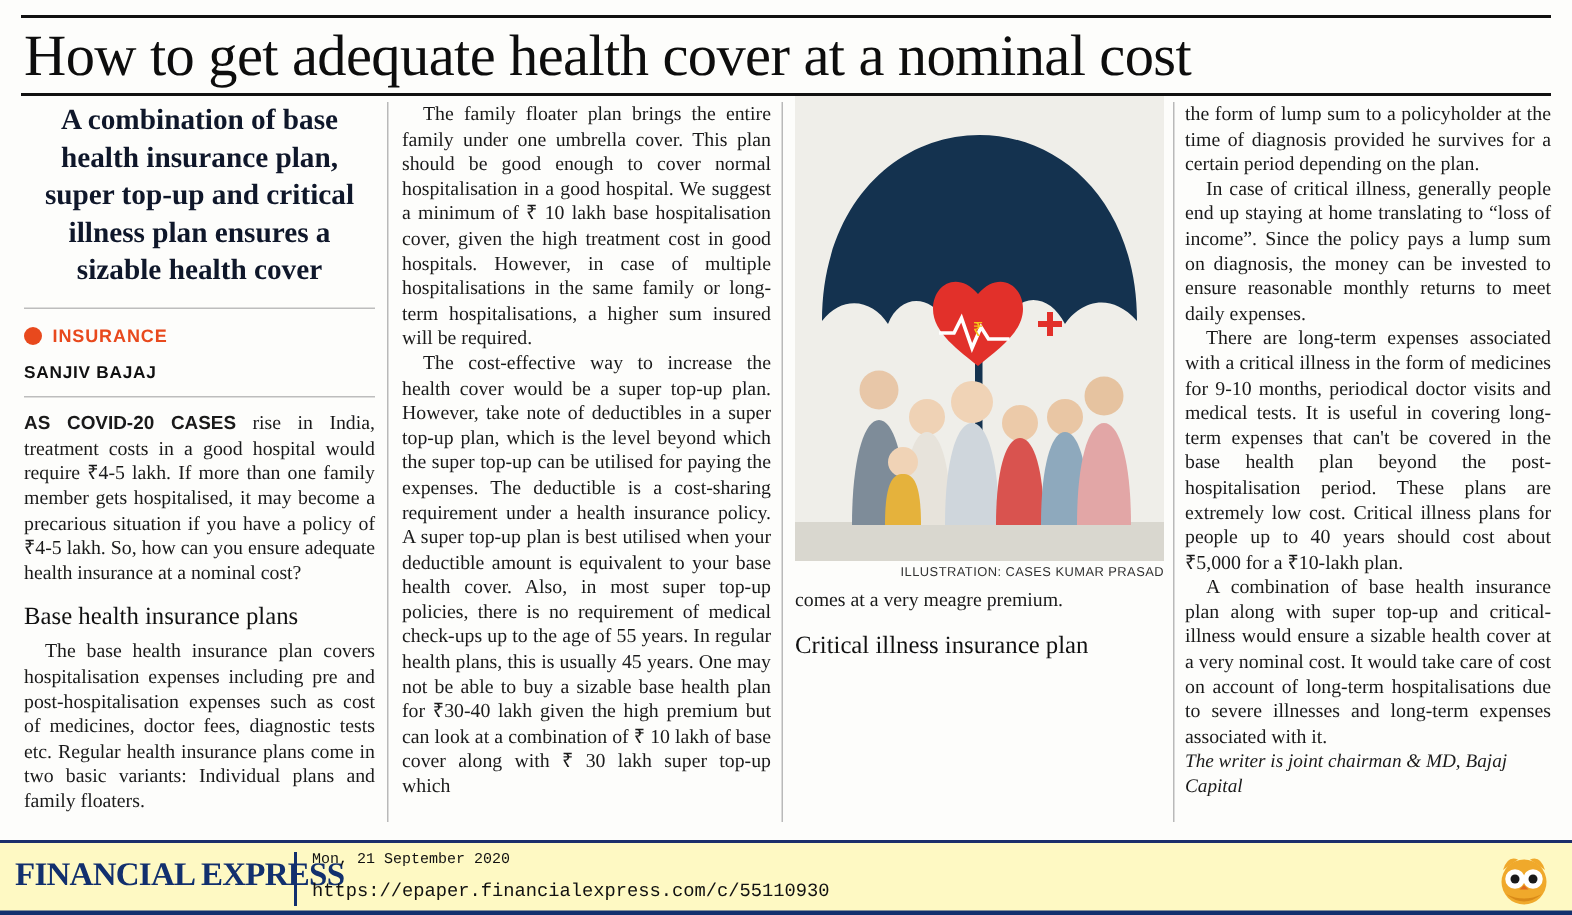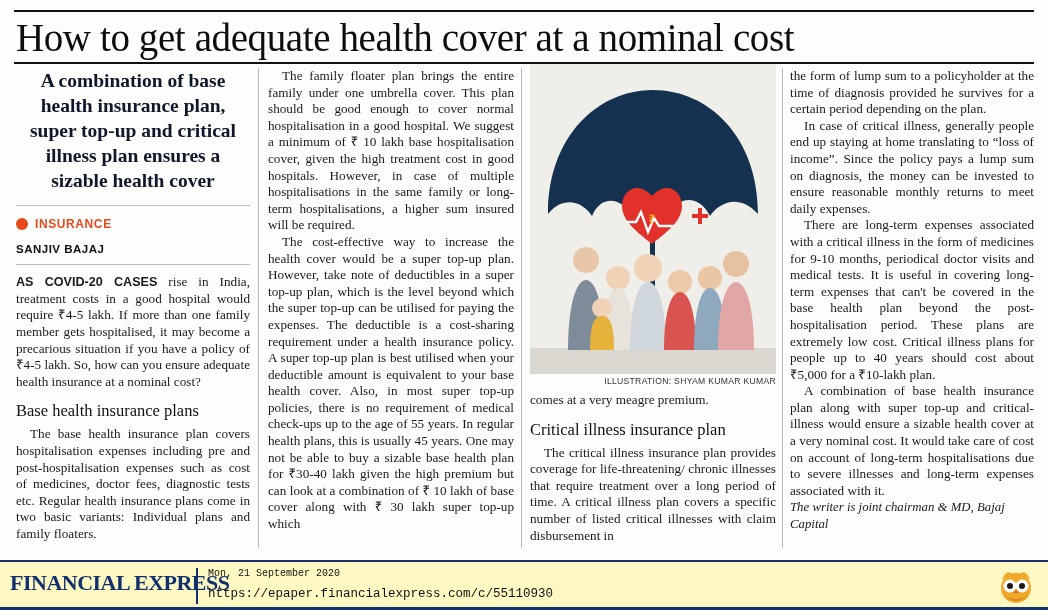--- a/index.html
+++ b/index.html
@@ -311,26 +311,25 @@
         <path d="M134 286 c0 -38 7 -58 16 -58 c9 0 16 20 16 58 z" fill="#d9534f"></path>
         <circle cx="180" cy="214" r="12" fill="#e9c6a4"></circle>
         <path d="M164 286 c0 -40 7 -62 16 -62 c9 0 16 22 16 62 z" fill="#8ea9bd"></path>
         <circle cx="206" cy="200" r="13" fill="#e6c3a0"></circle>
         <path d="M188 286 c0 -44 8 -68 18 -68 c10 0 18 24 18 68 z" fill="#e2a6a6"></path>
         <circle cx="72" cy="244" r="10" fill="#f0d3b6"></circle>
         <path d="M60 286 c0 -28 5 -34 12 -34 c7 0 12 6 12 34 z" fill="#e5b23c"></path>
       </g>
     </svg>
   </div>
-  <div class="illo-caption">ILLUSTRATION: SHYAM KUMAR KUMAR</div>
+  <div class="illo-caption">ILLUSTRATION: CASES KUMAR PRASAD</div>
 
   <div class="col" id="col3">
     <p class="noindent">comes at a very meagre premium.</p>
     <div class="subhead">Critical illness insurance plan</div>
-    <p>The critical illness insurance plan provides coverage for life-threatening/ chronic illnesses that require treatment over a long period of time. A critical illness plan covers a specific number of listed critical illnesses with claim disbursement in</p>
   </div>
 
   <div class="col" id="col4">
     <p class="noindent">the form of lump sum to a policyholder at the time of diagnosis provided he survives for a certain period depending on the plan.</p>
     <p>In case of critical illness, generally people end up staying at home translating to “loss of income”. Since the policy pays a lump sum on diagnosis, the money can be invested to ensure reasonable monthly returns to meet daily expenses.</p>
     <p>There are long-term expenses associated with a critical illness in the form of medicines for 9-10 months, periodical doctor visits and medical tests. It is useful in covering long-term expenses that can't be covered in the base health plan beyond the post-hospitalisation period. These plans are extremely low cost. Critical illness plans for people up to 40 years should cost about ₹5,000 for a ₹10-lakh plan.</p>
     <p>A combination of base health insurance plan along with super top-up and critical-illness would ensure a sizable health cover at a very nominal cost. It would take care of cost on account of long-term hospitalisations due to severe illnesses and long-term expenses associated with it.</p>
     <div class="writer">The writer is joint chairman &amp; MD, Bajaj Capital</div>
   </div>
 

